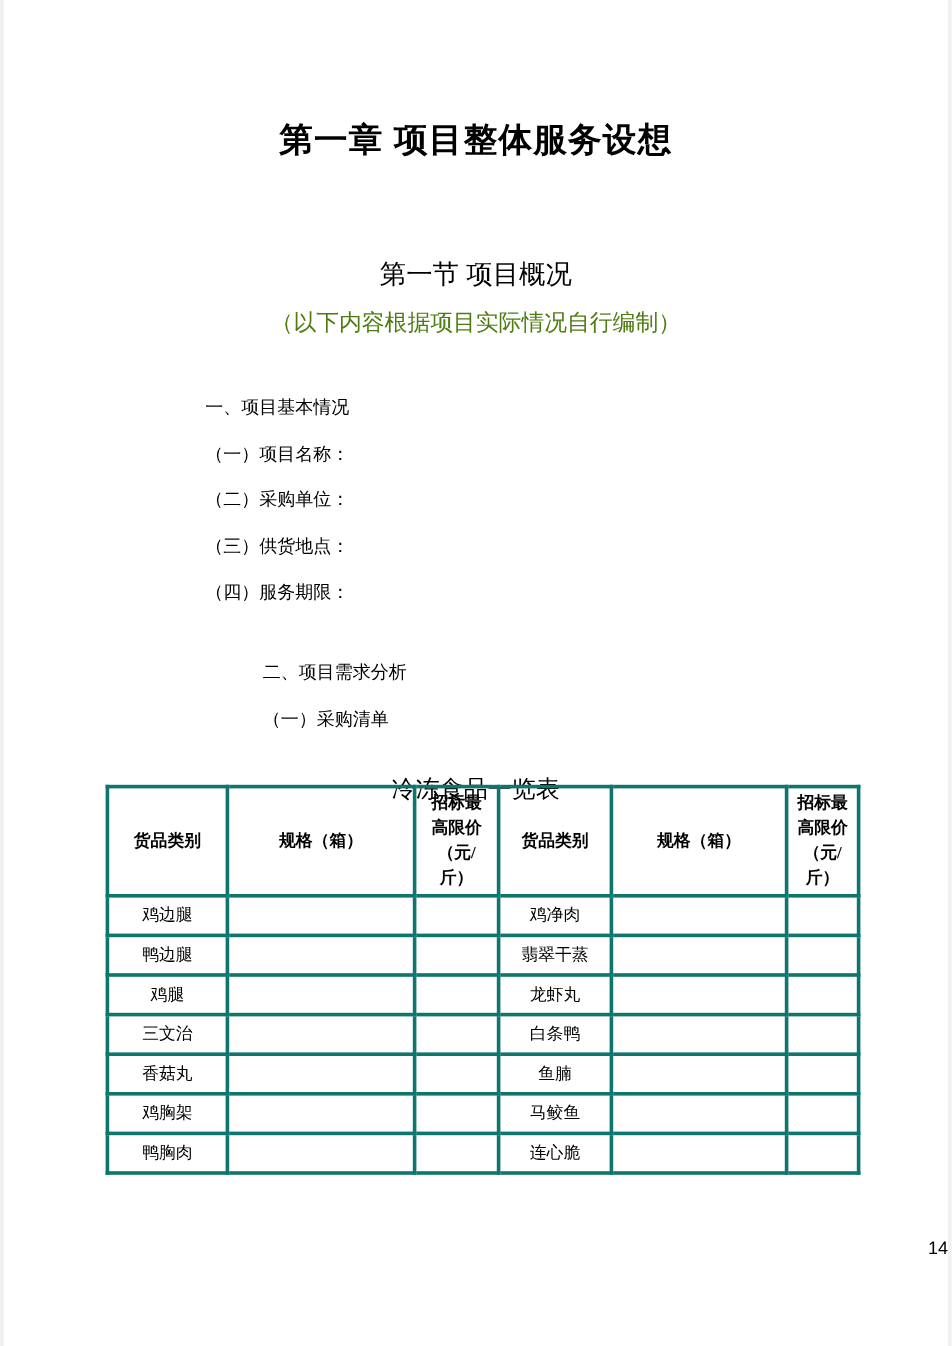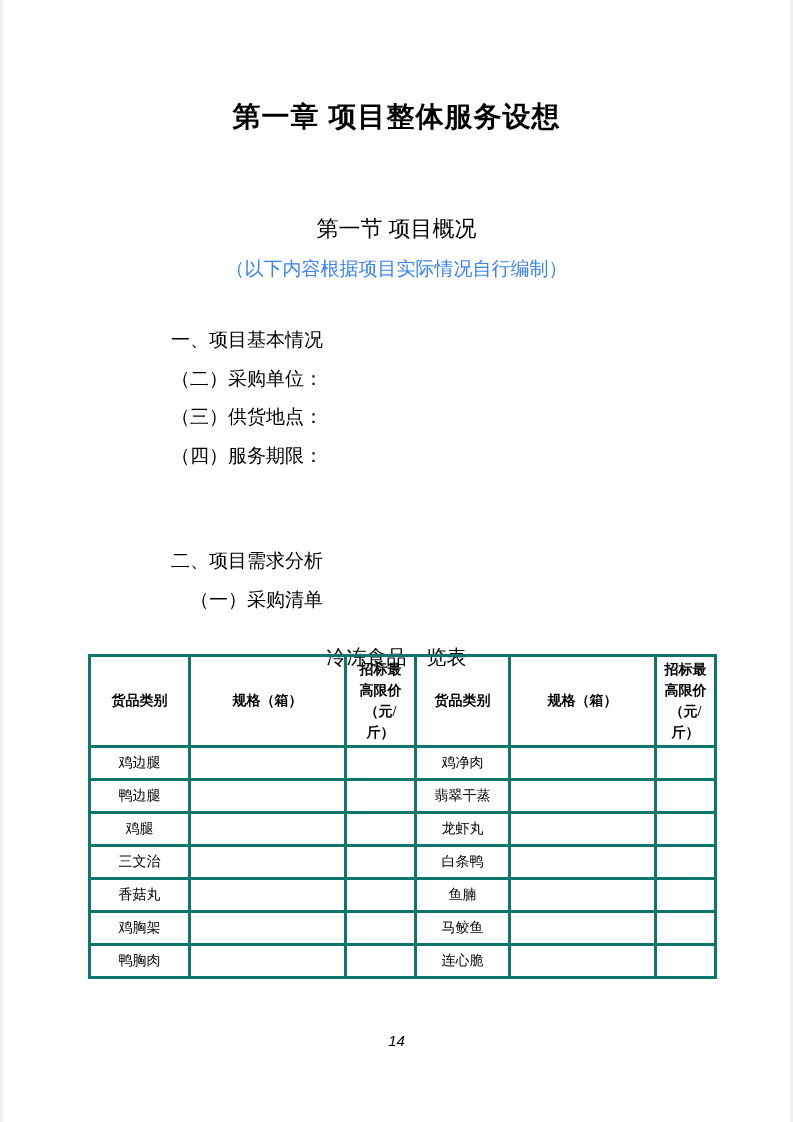--- a/index.html
+++ b/index.html
@@ -29,32 +29,31 @@
     text-align: center;
     font-family: "Liberation Sans", "DejaVu Sans", sans-serif;
     font-weight: normal;
     font-size: 22px;
   }
   .red-note {
     position: absolute;
     top: 256px; left: 0; width: 100%;
     text-align: center;
     font-size: 19px;
-    color: #3b82f6;
+    color: #4d7c0f;
   }
   .outline {
     position: absolute;
     left: 168px;
-    font-size: 19px;
+    font-size: 15px;
     line-height: 38.5px;
     white-space: nowrap;
-    text-align: right;
   }
   .outline-1 { top: 321px; }
-  .outline-2 { top: 542px; }
+  .outline-2 { top: 542px; margin-left: 48px; }
   .table-title {
     position: absolute;
     top: 644px; left: 0; width: 100%;
     text-align: center;
     font-size: 20px;
   }
   .goods-table {
     position: absolute;
     top: 654px; left: 85px;
     width: 626px;
@@ -69,39 +68,39 @@
     padding: 2px 4px;
     overflow: hidden;
   }
   .goods-table thead tr { height: 84px; }
   .goods-table th { font-weight: bold; }
   .goods-table th.wrap { white-space: pre-line; line-height: 1.5; }
   .goods-table tbody tr { height: 33px; }
   .page-number {
     position: absolute;
     top: 1032px; left: 0; width: 100%;
-    text-align: center;
+    text-align: right;
     font-size: 15px;
     font-family: "Liberation Sans", "DejaVu Sans", sans-serif;
-    font-style: italic;
   }
 </style>
 </head>
 <body>
 
 <div class="page">
 
   <div class="chapter-title">第一章 项目整体服务设想</div>
 
   <div class="section-title">第一节 项目概况</div>
 
   <div class="red-note">（以下内容根据项目实际情况自行编制）</div>
 
   <div class="outline outline-1">
     <div class="outline-line">一、项目基本情况</div>
+    <div class="outline-line">（一）项目名称：</div>
     <div class="outline-line">（二）采购单位：</div>
     <div class="outline-line">（三）供货地点：</div>
     <div class="outline-line">（四）服务期限：</div>
   </div>
 
   <div class="outline outline-2">
     <div class="outline-line">二、项目需求分析</div>
     <div class="outline-line">（一）采购清单</div>
   </div>
 

